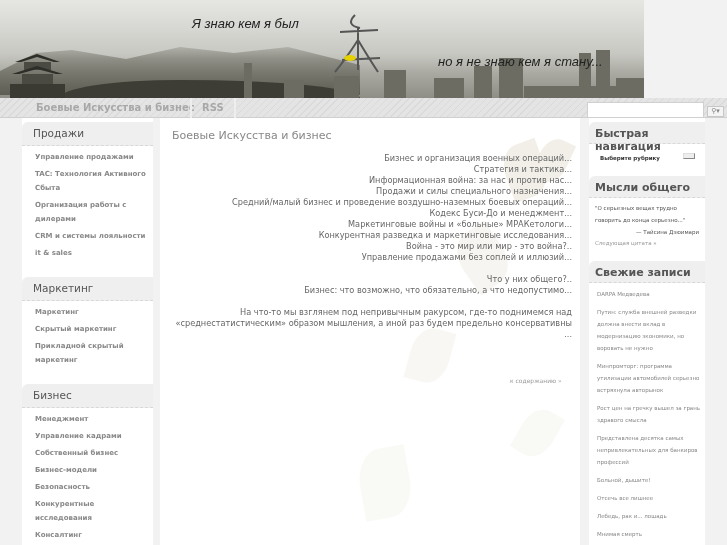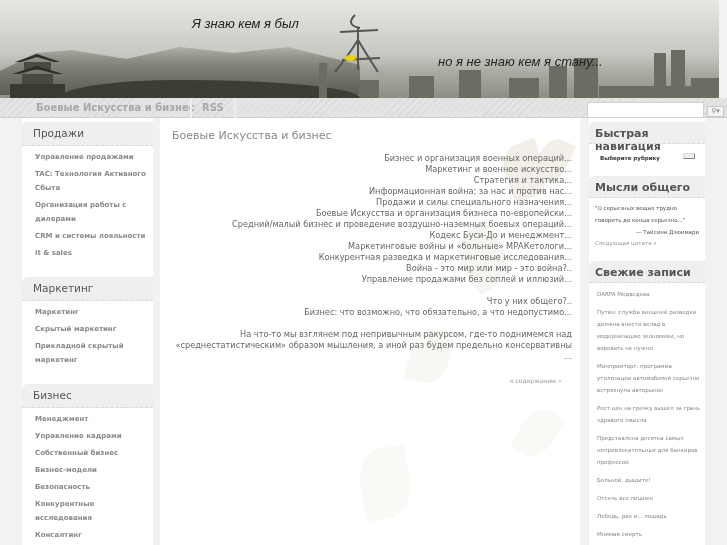--- a/index.html
+++ b/index.html
@@ -1,17 +1,17 @@
 <!DOCTYPE html>
 <html><head>
 <meta charset="utf-8">
 <style>
   * { box-sizing: border-box; margin: 0; padding: 0; }
   html, body { width: 727px; height: 545px; overflow: hidden; background: #f2f2f2; font-family: "DejaVu Sans", sans-serif; }
-  .header { position: absolute; left: 0; top: 0; width: 719px; height: 98px; overflow: hidden;
+  .header { position: absolute; left: 0; top: 0; width: 644px; height: 98px; overflow: hidden;
     background: linear-gradient(180deg, #e6e6e3 0%, #d6d6d2 30%, #c8c8c2 55%, #a9a9a2 75%, #8e8e86 100%); }
   .mountains { position: absolute; left: 0; top: 35px; width: 360px; height: 60px;
     background: linear-gradient(180deg, rgba(120,120,110,0) 0%, rgba(110,110,100,0.6) 40%, rgba(80,80,70,0.8) 100%);
     clip-path: polygon(0 60%, 10% 30%, 20% 25%, 35% 40%, 50% 20%, 65% 30%, 80% 20%, 100% 50%, 100% 100%, 0 100%); }
   .trees { position: absolute; left: 60px; top: 80px; width: 300px; height: 18px; background: #3d3d35; border-radius: 40% 60% 0 0 / 100% 100% 0 0; }
   .pagoda { position: absolute; left: 10px; top: 48px; width: 55px; height: 50px; }
   .city { position: absolute; right: 0; top: 50px; width: 420px; height: 48px; }
   .city div { position: absolute; bottom: 0; background: #6c6c62; }
   .tagline1 { position: absolute; left: 192px; top: 16px; font-family: "Liberation Sans", sans-serif; font-style: italic; font-size: 13px; color: #222; }
   .tagline2 { position: absolute; left: 438px; top: 54px; font-family: "Liberation Sans", sans-serif; font-style: italic; font-size: 13px; color: #222; }
@@ -126,25 +126,23 @@
   <div class="leaf" style="left:345px;top:25px;width:40px;height:55px;transform:rotate(-20deg);"></div>
   <div class="leaf" style="left:378px;top:20px;width:30px;height:45px;transform:rotate(25deg);"></div>
   <div class="leaf" style="left:300px;top:110px;width:45px;height:60px;transform:rotate(-35deg);opacity:0.6;"></div>
   <div class="leaf" style="left:250px;top:210px;width:40px;height:55px;transform:rotate(15deg);opacity:0.5;"></div>
   <div class="leaf" style="left:200px;top:330px;width:50px;height:70px;transform:rotate(-10deg);opacity:0.4;"></div>
   <div class="leaf" style="left:360px;top:290px;width:35px;height:50px;transform:rotate(30deg);opacity:0.4;"></div>
 
   <div class="content-title">Боевые Искусства и бизнес</div>
   <div class="content-body">
     <div>Бизнес и организация военных операций...</div>
-    <div>Маркетинг и  военное искусство...</div>
     <div>Стратегия и тактика...</div>
     <div>Информационная война: за нас и против нас...</div>
     <div>Продажи и силы специального назначения...</div>
-    <div>Боевые Искусства и организация бизнеса по-европейски...</div>
     <div>Средний/малый бизнес и проведение воздушно-наземных боевых операций...</div>
     <div>Кодекс Буси-До и менеджмент...</div>
     <div>Маркетинговые войны и «больные» МРАКетологи...</div>
     <div>Конкурентная разведка и маркетинговые исследования...</div>
     <div>Война - это мир или мир - это война?..</div>
     <div>Управление продажами без соплей и иллюзий...</div>
     <div style="height:11px;"></div>
     <div>Что у них общего?..</div>
     <div>Бизнес: что возможно, что обязательно, а что недопустимо...</div>
     <div style="height:11px;"></div>

